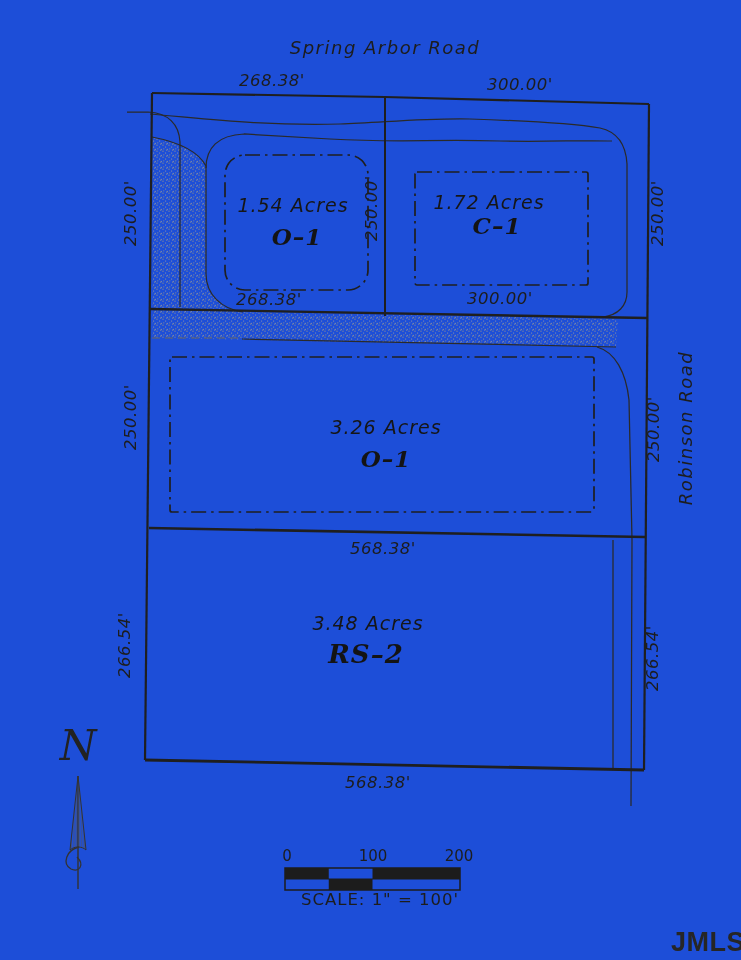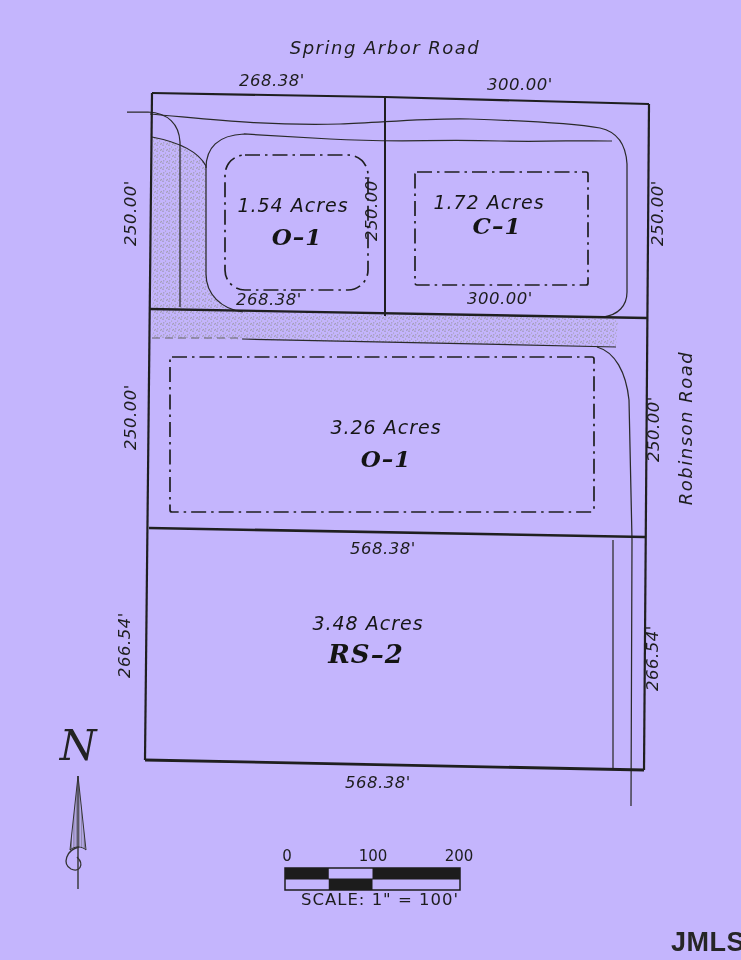--- a/index.html
+++ b/index.html
@@ -1,20 +1,20 @@
 <!DOCTYPE html>
 <html><head>
 <meta charset="utf-8">
 <style>
   html,body{margin:0;padding:0;background:#e8e8e8;}
   .page{
     position:relative;
     width:741px;height:960px;
     margin:0 auto;
-    background:#c4b5fd;
+    background:#1d4ed8;
     overflow:hidden;
     font-family:"DejaVu Sans",sans-serif;
   }
   svg{display:block;}
   .ln{stroke:#1f1f1f;fill:none;}
   .thin{stroke:#2a2a2a;stroke-width:1.25;fill:none;}
   .dashdot{stroke:#1f1f1f;stroke-width:1.7;fill:none;stroke-dasharray:15 5 2.5 5;}
   .dim{font-family:"DejaVu Sans",sans-serif;font-style:italic;font-size:16.5px;fill:#1d1d1d;letter-spacing:0.5px;}
   .road{font-family:"DejaVu Sans",sans-serif;font-style:italic;font-size:18px;fill:#1d1d1d;letter-spacing:1.5px;}
   .acres{font-family:"DejaVu Sans",sans-serif;font-style:italic;font-size:19px;fill:#161616;letter-spacing:1px;}

